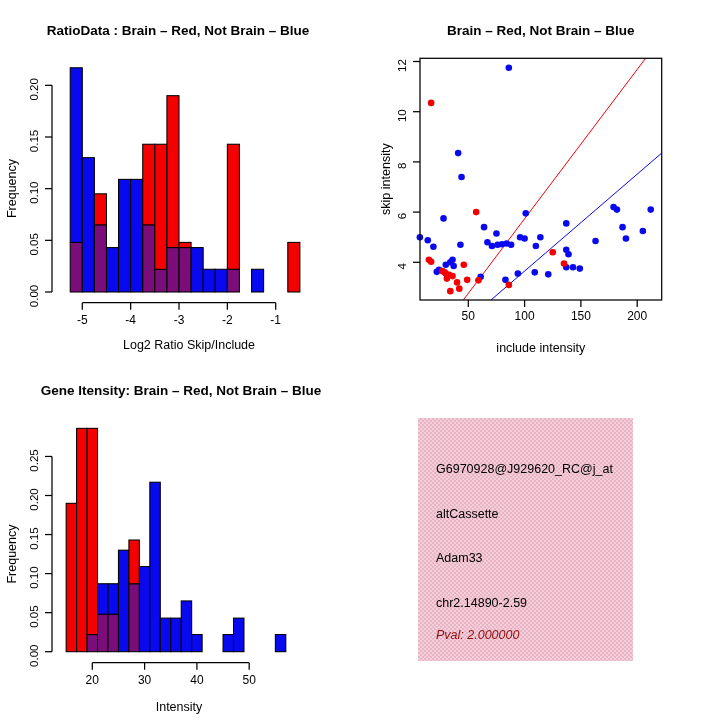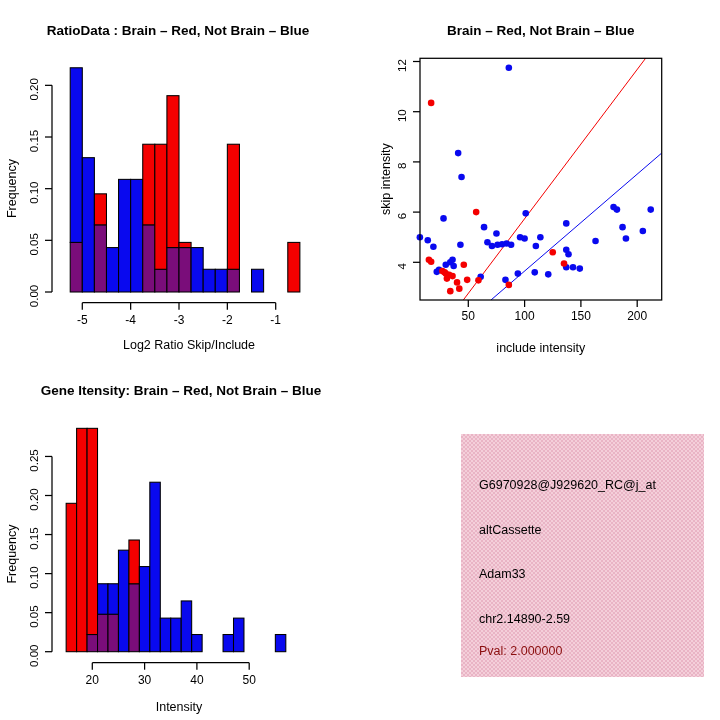--- a/index.html
+++ b/index.html
@@ -5,26 +5,26 @@
   html,body{margin:0;padding:0;background:#ffffff;}
   #canvas{position:relative;width:720px;height:720px;background:#ffffff;
           font-family:"Liberation Sans",sans-serif;overflow:hidden;}
   .panel{position:absolute;width:360px;height:360px;}
   #panel-tl{left:0;top:0;}
   #panel-tr{left:360px;top:0;}
   #panel-bl{left:0;top:360px;}
   #panel-br{left:360px;top:360px;}
   svg{display:block;width:360px;height:360px;}
   svg text{font-family:"Liberation Sans",sans-serif;}
-  .info-box{position:absolute;left:58px;top:74px;width:243px;height:243px;
+  .info-box{position:absolute;left:58px;top:58px;width:215px;height:243px;
             background-color:#f4cfda;
             background-image:
               linear-gradient(45deg,#e9b4c5 25%,transparent 25%,transparent 75%,#e9b4c5 75%),
               linear-gradient(45deg,#e9b4c5 25%,transparent 25%,transparent 75%,#e9b4c5 75%);
-            background-size:4px 4px;background-position:0 0,2px 2px;margin-left:43px;}
+            background-size:4px 4px;background-position:0 0,2px 2px;}
   .info-line{position:absolute;left:18px;font-size:12.5px;color:#000000;white-space:nowrap;}
   .pval{color:#8b0f0f;}
 </style>
 </head>
 <body>
 
 <div id="canvas">
 
   <div class="panel" id="panel-tl">
     <svg id="svg-ratio" viewBox="0 0 360 360" xmlns="http://www.w3.org/2000/svg">
@@ -245,17 +245,17 @@
         </g>
       </svg>
   </div>
 
   <div class="panel" id="panel-br">
     <div class="info-box">
       <div class="info-line" style="top:44px;">G6970928@J929620_RC@j_at</div>
       <div class="info-line" style="top:89px;">altCassette</div>
       <div class="info-line" style="top:133px;">Adam33</div>
       <div class="info-line" style="top:178px;">chr2.14890-2.59</div>
-      <div class="info-line pval" style="top:210px;">Pval: 2.000000</div>
+      <div class="info-line pval" style="top:210px;font-style:italic;">Pval: 2.000000</div>
     </div>
   </div>
 
 </div>
 
 </body></html>

